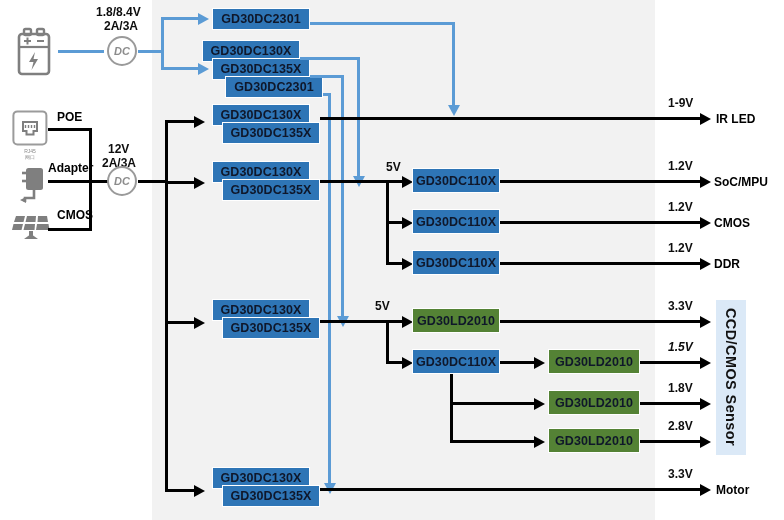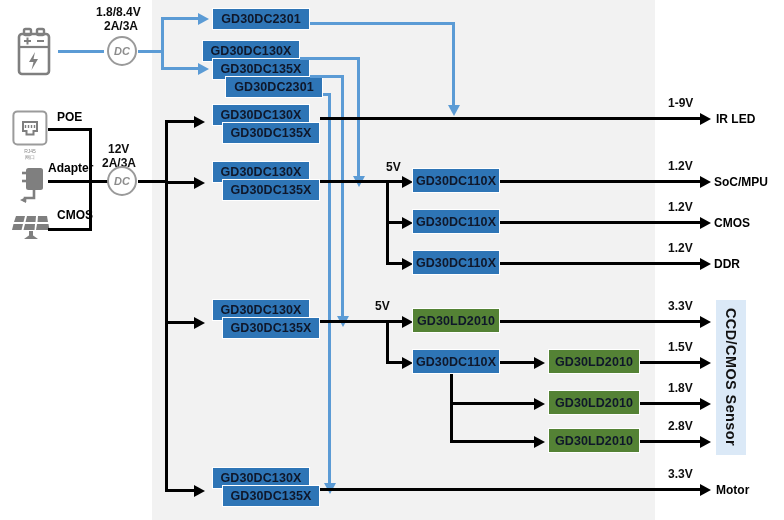--- a/index.html
+++ b/index.html
@@ -236,21 +236,21 @@
 
   <div class="ln h" style="left:386px;top:361px;width:20px;"></div>
   <div class="ar r" style="left:402px;top:356.5px;"></div>
   <div class="blk blue" style="left:412px;top:349px;width:88px;height:25px;">GD30DC110X</div>
 
   <div class="ln h" style="left:500px;top:361px;width:40px;"></div>
   <div class="ar r" style="left:534px;top:356.5px;"></div>
   <div class="blk green" style="left:548px;top:349px;width:92px;height:25px;">GD30LD2010</div>
   <div class="ln h" style="left:640px;top:361px;width:65px;"></div>
   <div class="ar r" style="left:700px;top:356.5px;"></div>
-  <div class="vtag" style="left:668px;top:340px;">1.5V</div>
+  <div class="vtag" style="left:668px;top:340px;font-style:italic;">1.5V</div>
 
   <div class="ln v" style="left:450px;top:374px;height:69px;"></div>
   <div class="ln h" style="left:450px;top:402px;width:90px;"></div>
   <div class="ar r" style="left:534px;top:397.5px;"></div>
   <div class="blk green" style="left:548px;top:390px;width:92px;height:25px;">GD30LD2010</div>
   <div class="ln h" style="left:640px;top:402px;width:65px;"></div>
   <div class="ar r" style="left:700px;top:397.5px;"></div>
   <div class="vtag" style="left:668px;top:381px;">1.8V</div>
 
   <div class="ln h" style="left:450px;top:440px;width:90px;"></div>

